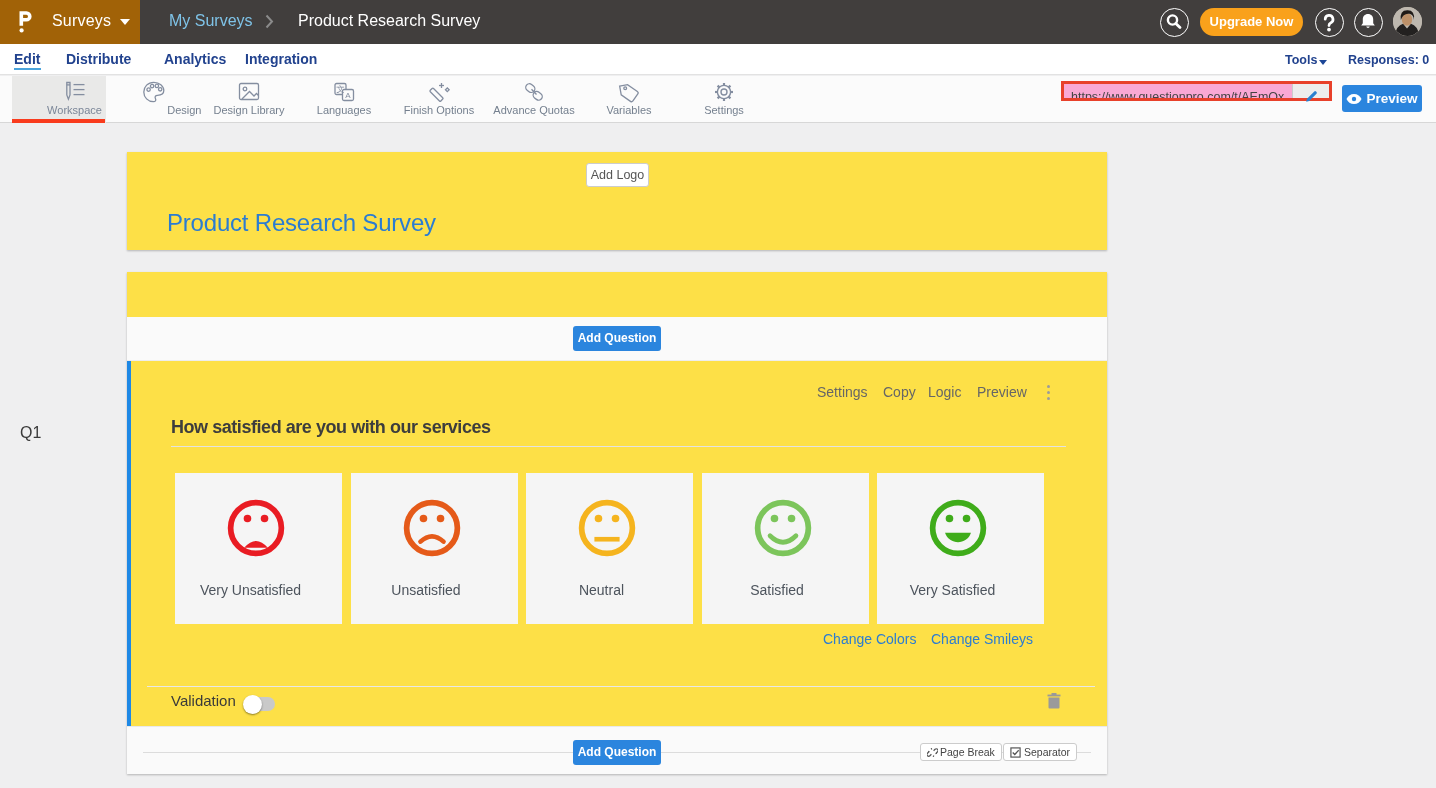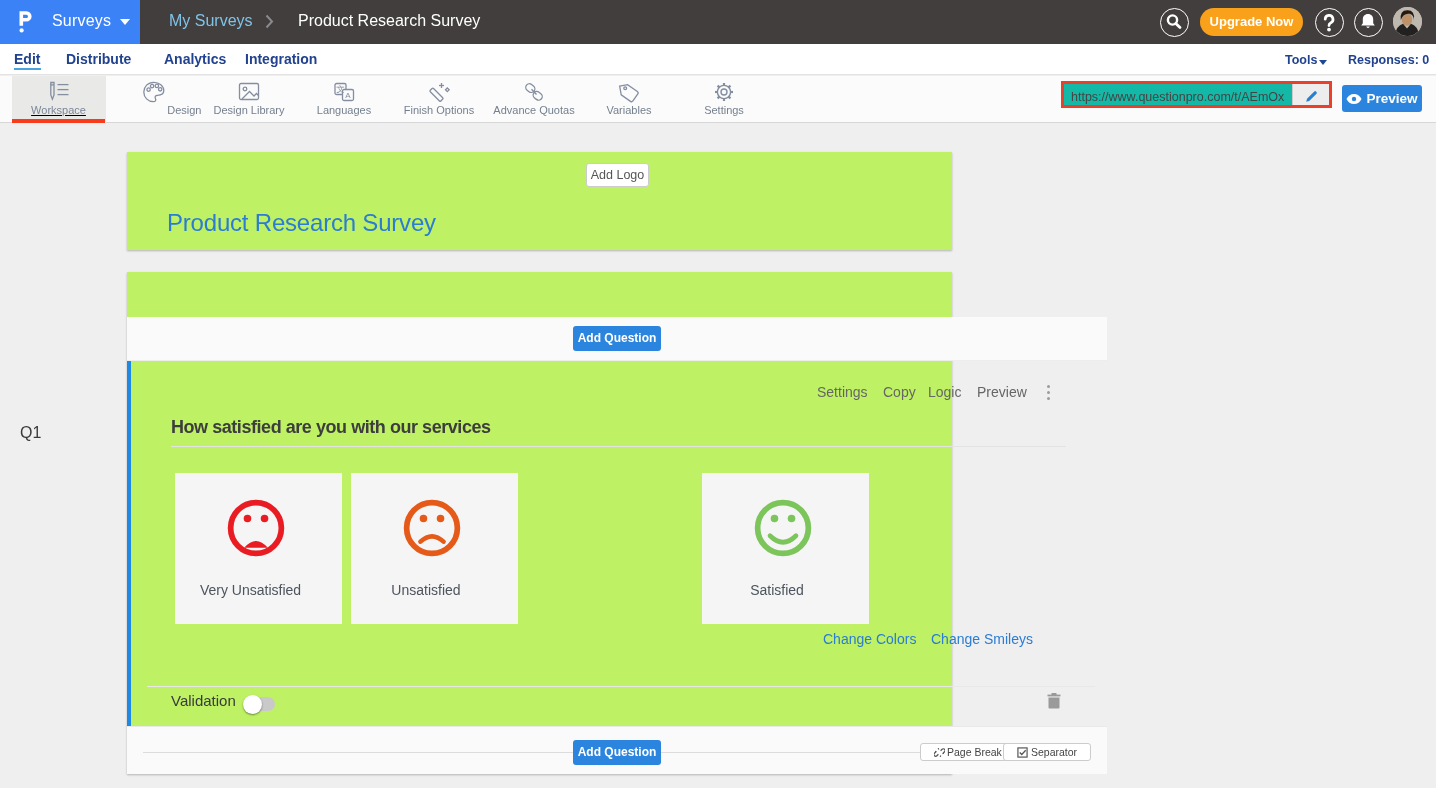--- a/index.html
+++ b/index.html
@@ -2,48 +2,48 @@
 <html><head>
 <meta charset="utf-8">
 <style>
 * { margin:0; padding:0; box-sizing:border-box; }
 html,body { width:1436px; height:788px; font-family:"Liberation Sans", sans-serif; }
 #page { position:relative; width:1436px; height:788px; background:#efeff0; overflow:hidden; }
 .abs { position:absolute; }
 
 
 #topbar { position:absolute; left:0; top:0; width:1436px; height:44px; background:#413e3d; }
-#logoblk { position:absolute; left:0; top:0; width:140px; height:44px; background:#3b82f6; }
+#logoblk { position:absolute; left:0; top:0; width:140px; height:44px; background:#a16207; }
 #brand { position:absolute; left:52px; top:12px; color:#fff; font-size:16px; font-weight:400; letter-spacing:0.2px; }
 .caret-w { position:absolute; width:0; height:0; border-left:5.5px solid transparent; border-right:5.5px solid transparent; border-top:6.5px solid #fff; }
 #crumb1 { position:absolute; left:169px; top:12px; color:#7fc3e8; font-size:16px; }
 #crumb2 { position:absolute; left:298px; top:12px; color:#ffffff; font-size:16px; }
 .circbtn { position:absolute; top:8px; width:29px; height:29px; border:1.4px solid #fff; border-radius:50%; }
 #upgrade { position:absolute; left:1200px; top:8px; width:103px; height:28px; background:#f9a11b; border-radius:14px; color:#fff; font-size:13px; font-weight:bold; text-align:center; line-height:28px; }
 #avatar { position:absolute; left:1393px; top:7px; width:29px; height:29px; border-radius:50%; overflow:hidden; background:#b7b0a6; }
 
 
 #navrow { position:absolute; left:0; top:44px; width:1436px; height:31px; background:#fff; border-bottom:1px solid #e2e2e2; }
 .navlink { position:absolute; top:7px; color:#21428e; font-size:14px; font-weight:bold; white-space:nowrap; }
 #edit-ul { position:absolute; left:14px; top:24px; width:27px; height:2px; background:#4aa3dc; }
 
 
 #toolbar { position:absolute; left:0; top:76px; width:1436px; height:47px; background:#fbfbfb; border-bottom:1px solid #d7d7d7; }
 #wstab { position:absolute; left:12px; top:0; width:94px; height:47px; background:#e9e9e8; }
 #wstab-red { position:absolute; left:12px; top:43px; width:93px; height:4px; background:#f93b1d; }
 .titem { position:absolute; top:5px; width:95px; text-align:center; }
 .titem svg { display:block; margin:0 auto; }
 .tlabel { margin-top:1px; font-size:11px; color:#75808f; }
-#urlbox { position:absolute; left:1061px; top:5px; width:271px; height:27px; border:3px solid #e8402a; background:#14b8a6; display:flex; }
+#urlbox { position:absolute; left:1061px; top:5px; width:271px; height:20px; border:3px solid #e8402a; background:#f9a8d4; display:flex; }
 #urltxt { flex:1; font-size:12.5px; color:#444; line-height:27px; padding-left:7px; white-space:nowrap; overflow:hidden; }
 #pencilbox { width:37px; background:#ededed; border-left:1px solid #ccc; text-align:center; line-height:27px; }
 #previewbtn { position:absolute; left:1342px; top:9px; width:80px; height:27px; background:#2b85de; border-radius:3px; color:#fff; font-size:13.5px; font-weight:bold; text-align:center; line-height:27px; }
 
 
-.card { position:absolute; left:127px; width:825px; background:#bef264; box-shadow:0 1px 2px rgba(0,0,0,0.25); }
+.card { position:absolute; left:127px; width:980px; background:#fde047; box-shadow:0 1px 2px rgba(0,0,0,0.25); }
 #card1 { top:152px; height:98px; }
 #addlogo { position:absolute; left:459px; top:11px; width:63px; height:24px; border:1px solid #ccc; border-radius:3px; background:#fff; font-size:12.5px; color:#555; text-align:center; line-height:22px; }
 #stitle { position:absolute; left:40px; top:57px; color:#2b7cd2; font-size:24px; letter-spacing:-0.2px; }
 
 #card2 { top:272px; height:502px; }
 #bheader { position:absolute; left:0; top:0; width:980px; height:44px; border-bottom:1px solid #e3e3e3; }
 #btitle { position:absolute; left:59px; top:12px; font-size:15px; color:#3c3c3c; }
 #addstrip { position:absolute; left:0; top:45px; width:980px; height:44px; background:#fafafa; border-bottom:1px solid #ededed; }
 .addqbtn { position:absolute; width:88px; height:25px; background:#2b85de; border-radius:3px; color:#fff; font-size:12px; font-weight:bold; text-align:center; line-height:25px; }
 
@@ -56,21 +56,21 @@
 .slabel { margin-top:19px; font-size:14px; color:#4d545d; transform:translateX(-8px); }
 .chlink { position:absolute; top:270px; color:#2b7cd2; font-size:14px; }
 #vhr { position:absolute; left:16px; top:325px; width:948px; height:1px; background:#e8e8e8; }
 #vlabel { position:absolute; left:40px; top:331px; font-size:15px; color:#3a3a3a; }
 #vtoggle { position:absolute; left:113px; top:336px; width:31px; height:14px; background:#c9c9c9; border-radius:7px; }
 #vknob { position:absolute; left:-1px; top:-2.5px; width:19px; height:19px; background:#fff; border-radius:50%; box-shadow:0 1px 2px rgba(0,0,0,0.45); }
 #trash { position:absolute; left:916px; top:332px; }
 
 #bfooter { position:absolute; left:0; top:454px; width:980px; height:48px; background:#fafafa; border-top:1px solid #e9e9e9; }
 #fline { position:absolute; left:16px; top:25px; width:948px; height:1px; background:#dcdcdc; }
-.minibtn { position:absolute; top:16px; height:18px; background:#fff; border:1px solid #ccc; border-radius:3px; font-size:10.5px; color:#444; line-height:16px; padding:0 13px; }
+.minibtn { position:absolute; top:16px; height:18px; background:#fff; border:1px solid #ccc; border-radius:3px; font-size:10.5px; color:#444; line-height:16px; padding:0 6px; }
 
 .vdots { position:absolute; }
 .vdots i { display:block; width:3px; height:3px; border-radius:50%; background:#9b9b9b; margin:0 auto 3px; }
 </style>
 </head>
 <body>
 <div id="page">
 
   <div id="topbar">
     <div id="logoblk">
@@ -121,21 +121,21 @@
     <div class="navlink" style="left:66px;">Distribute</div>
     <div class="navlink" style="left:164px;">Analytics</div>
     <div class="navlink" style="left:245px;">Integration</div>
     <div class="navlink" style="left:1285px; font-size:12.5px; top:9px;">Tools</div>
     <div class="caret-w" style="left:1319px; top:16px; border-top-color:#1c4697; border-left-width:4.5px; border-right-width:4.5px; border-top-width:5.5px;"></div>
     <div class="navlink" style="left:1348px; font-size:12.5px; top:9px;">Responses: 0</div>
   </div>
 
   <div id="toolbar">
     <div id="wstab"></div>
-    <div class="titem" style="left:11px;text-decoration:underline;">
+    <div class="titem" style="left:27px;">
       <svg width="24" height="22" viewBox="0 0 24 22">
         <g fill="none" stroke="#848ea0" stroke-width="1.3">
           <path d="M3.8,1.5 h3.2 v12.5 l-1.6,4.2 l-1.6,-4.2 z"></path>
           <line x1="3.8" y1="3.9" x2="7" y2="3.9"></line>
           <line x1="10.5" y1="3.6" x2="21.5" y2="3.6"></line>
           <line x1="10.5" y1="8.6" x2="21.5" y2="8.6"></line>
           <line x1="10.5" y1="13.6" x2="21.5" y2="13.6"></line>
         </g>
       </svg>
       <div class="tlabel" style="color:#7b8698;">Workspace</div>
@@ -275,28 +275,46 @@
       </div>
       <div class="scard" style="left:219.5px;">
         <svg width="62" height="62" viewBox="0 0 64 64">
           <circle cx="32" cy="32" r="26.2" fill="none" stroke="#e55a19" stroke-width="5.9"></circle>
           <circle cx="23.2" cy="22.2" r="3.9" fill="#e55a19"></circle>
           <circle cx="40.8" cy="22.2" r="3.9" fill="#e55a19"></circle>
           <path d="M20.1,46.1 Q32,35.1 43.9,46.1" fill="none" stroke="#e55a19" stroke-width="4.8" stroke-linecap="round"></path>
         </svg>
         <div class="slabel">Unsatisfied</div>
       </div>
+      <div class="scard" style="left:395px;">
+        <svg width="62" height="62" viewBox="0 0 64 64">
+          <circle cx="32" cy="32" r="26.2" fill="none" stroke="#f5b41e" stroke-width="5.9"></circle>
+          <circle cx="23.2" cy="22.2" r="3.9" fill="#f5b41e"></circle>
+          <circle cx="40.8" cy="22.2" r="3.9" fill="#f5b41e"></circle>
+          <line x1="19" y1="43.6" x2="45" y2="43.6" stroke="#f5b41e" stroke-width="4.8"></line>
+        </svg>
+        <div class="slabel">Neutral</div>
+      </div>
       <div class="scard" style="left:570.5px;">
         <svg width="62" height="62" viewBox="0 0 64 64">
           <circle cx="32" cy="32" r="26.2" fill="none" stroke="#7cc55b" stroke-width="5.9"></circle>
           <circle cx="23.2" cy="22.2" r="3.9" fill="#7cc55b"></circle>
           <circle cx="40.8" cy="22.2" r="3.9" fill="#7cc55b"></circle>
           <path d="M18.6,40 Q32,53.3 45.4,40" fill="none" stroke="#7cc55b" stroke-width="4.8" stroke-linecap="round"></path>
         </svg>
         <div class="slabel">Satisfied</div>
+      </div>
+      <div class="scard" style="left:746px;">
+        <svg width="62" height="62" viewBox="0 0 64 64">
+          <circle cx="32" cy="32" r="26.2" fill="none" stroke="#3fac1a" stroke-width="5.9"></circle>
+          <circle cx="23.2" cy="22.2" r="3.9" fill="#3fac1a"></circle>
+          <circle cx="40.8" cy="22.2" r="3.9" fill="#3fac1a"></circle>
+          <path d="M18.6,37 C23,50 41,50 45.4,37 Z" fill="#3fac1a"></path>
+        </svg>
+        <div class="slabel">Very Satisfied</div>
       </div>
 
       <div class="chlink" style="left:692px;">Change Colors</div>
       <div class="chlink" style="left:800px;">Change Smileys</div>
 
       <div id="vhr"></div>
       <div id="vlabel">Validation</div>
       <div id="vtoggle">
           <div id="vknob"></div>
         </div>

